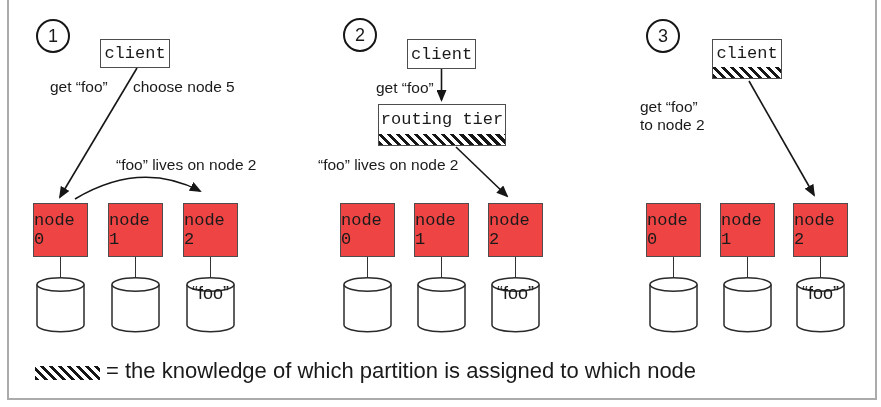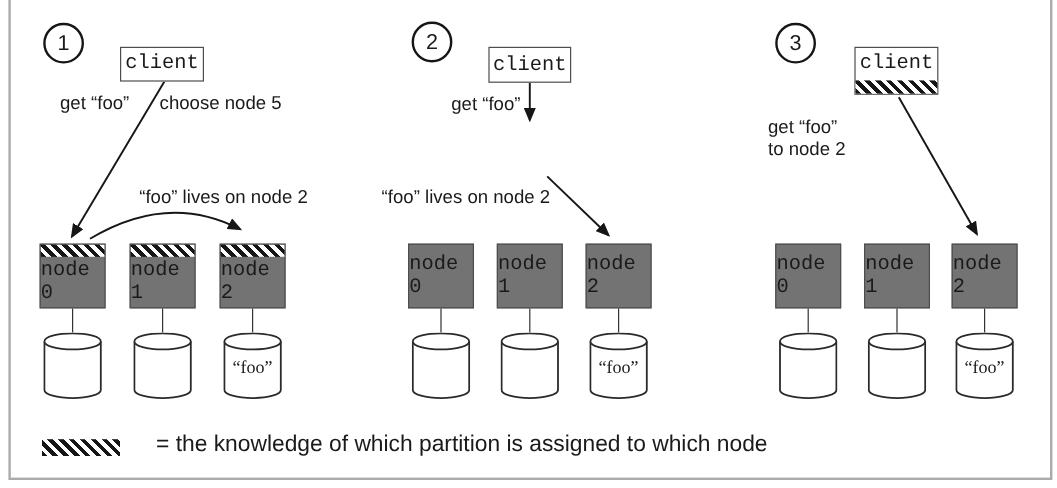--- a/index.html
+++ b/index.html
@@ -17,24 +17,24 @@
     display:flex;flex-direction:column;}
   .boxlbl{flex:1;display:flex;align-items:center;justify-content:center;font-size:17px;font-family:Liberation Mono, monospace;}
   .hatch{background:repeating-linear-gradient(45deg,#161616 0,#161616 3.2px,#ffffff 3.2px,#ffffff 6.4px);}
   .bar{height:10px;flex:0 0 auto;}
   .bar-b{height:11px;flex:0 0 auto;}
   .txt{position:absolute;font-size:15.5px;line-height:18px;white-space:nowrap;}
   .right{text-align:left;}
   .center{text-align:left;}
   .node-unit{position:absolute;width:55px;display:flex;flex-direction:column;align-items:center;}
   .nodebox{position:relative;width:55px;height:54px;border:1.6px solid #4d4d4d;box-sizing:border-box;
-    background:#737373;display:flex;flex-direction:column;}
+    background:#ef4444;display:flex;}
   .conn{width:1.6px;height:20px;background:#333;}
-  .dblbl{position:absolute;top:96px;left:0;width:100%;text-align:center;font-size:15px;font-family:Liberation Serif, serif;}
-  .legend-text{font-size:19px;margin-left:24px;}
+  .dblbl{position:absolute;top:80px;left:0;width:100%;text-align:center;font-size:18px;}
+  .legend-text{font-size:22px;}
   .cyl{display:block;}
 </style>
 </head>
 <body>
 
 <div class="canvas">
   <div class="frame"></div>
 
   <svg class="overlay" width="881" height="407" viewBox="0 0 881 407">
     <defs>
@@ -105,20 +105,24 @@
   <div class="circle" style="left:343px;top:18px">
     <span>2</span>
   </div>
 
   <div class="box" style="left:407px;top:39px;width:69px;height:30px">
     <div class="boxlbl">client</div>
   </div>
 
   <div class="txt right" style="left:376px;top:79px;width:60px">get “foo”</div>
 
+  <div class="box" style="left:378px;top:104px;width:128px;height:42px">
+    <div class="boxlbl">routing tier</div>
+    <div class="hatch bar-b"></div>
+  </div>
 
   <div class="txt center" style="left:318px;top:156px;width:140px">“foo” lives on node 2</div>
 
   <div class="node-unit" style="left:340px;top:203px">
     <div class="nodebox">
       <div class="boxlbl">node 0</div>
     </div>
     <div class="conn"></div>
     <svg class="cyl" width="49" height="56" viewBox="0 0 49 56">
       <path d="M1,7.5 L1,48 A23.5,6.7 0 0 0 48,48 L48,7.5" fill="#fff" stroke="#2a2a2a" stroke-width="1.5"></path>

